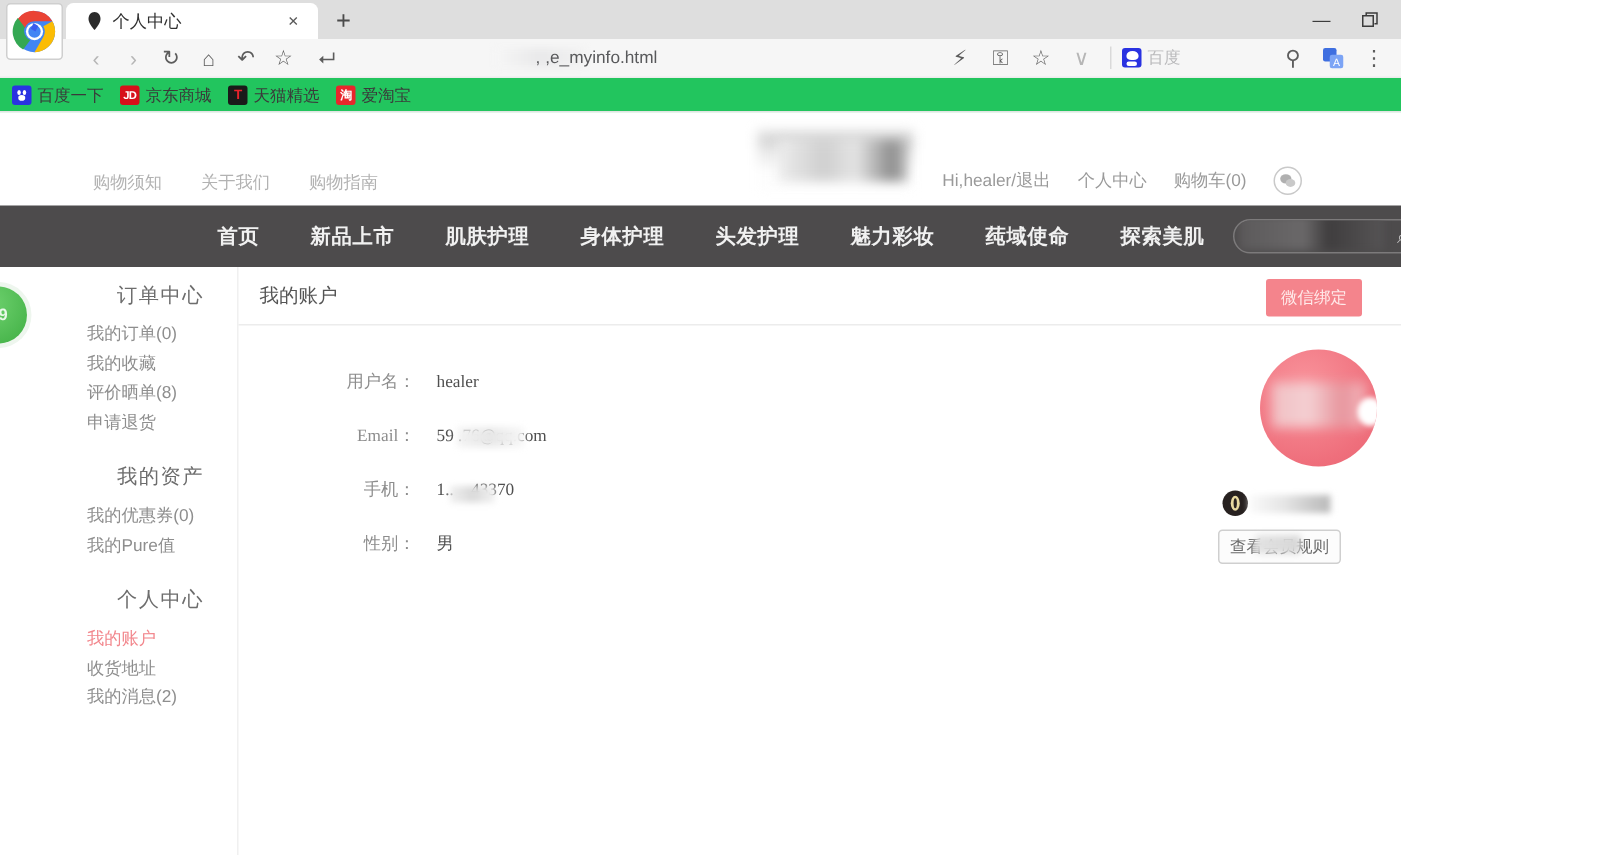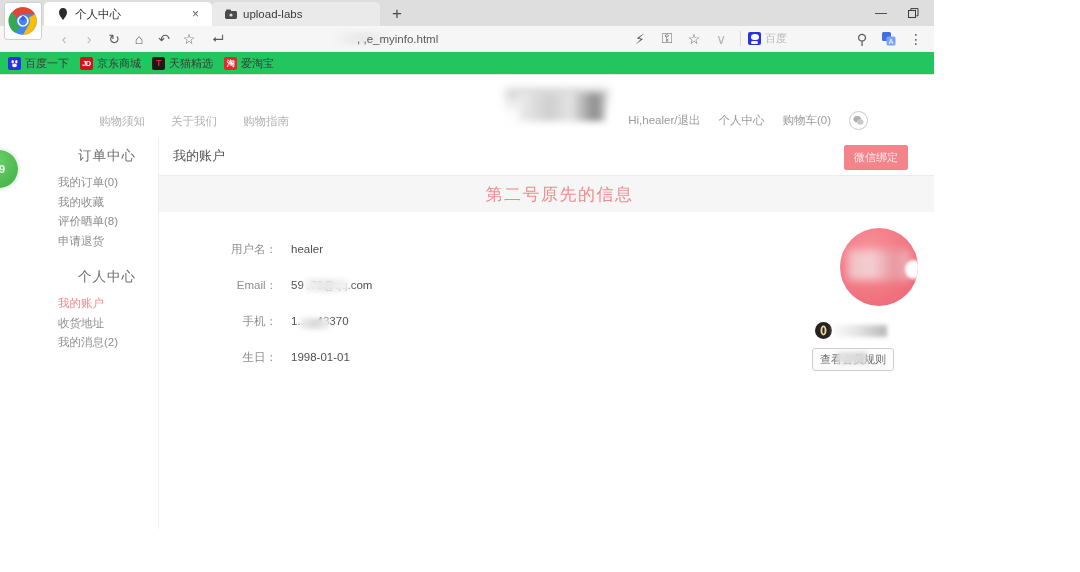--- a/index.html
+++ b/index.html
@@ -99,21 +99,21 @@
   }
 
   
   .viewport {
     height: 496px; background: #fff; position: relative; overflow: hidden;
   }
 
   
   .site-top {
     height: 62px; background: #fff; position: relative;
-    display: flex; align-items: flex-end; padding-left: 37px;
+    display: flex; align-items: flex-end;
   }
   .top-links {
     display: flex; gap: 26px; padding-left: 62px; padding-bottom: 8px;
     font-size: 11.5px; color: #b2b2b2;
   }
   .site-logo {
     position: absolute; left: 505px; top: 4px; width: 104px; height: 48px;
   }
   .logo-blur {
     position:absolute; inset:0;
@@ -205,21 +205,21 @@
   .banner-strip {
     height: 36px; background: #f6f6f6;
     display: flex; align-items: center; justify-content: center;
   }
   .banner-text {
     font-family: "DejaVu Serif", "Liberation Serif", serif;
     font-size: 17px; color: #ef8a8a; letter-spacing: 1.5px;
     margin-left: 26px;
   }
 
-  .panel-body { position: relative; padding-top: 30px; }
+  .panel-body { position: relative; padding-top: 30px; font-family: Liberation Serif, serif; }
   .form-rows { width: 360px; padding-left: 60px; }
   .frow {
     display: flex; align-items: baseline;
     height: 36px;
   }
   .flabel {
     width: 58px; text-align: right; font-size: 11.5px; color: #8d8d8d;
     margin-right: 14px; white-space: nowrap;
   }
   .fvalue { font-size: 11.5px; color: #4f4f4f; position: relative; white-space: nowrap; }
@@ -306,30 +306,20 @@
     <div class="tab active">
       <span class="tab-favicon">
         <svg width="10" height="12" viewBox="0 0 10 12">
             <path d="M5 0C2.5 0 1 2 1 4.6 1 7.6 5 12 5 12s4-4.4 4-7.4C9 2 7.5 0 5 0z" fill="#2b2b2b"></path>
           </svg>
       </span>
       <span class="tab-title">个人中心</span>
       <span class="tab-close">×</span>
     </div>
 
-    <div class="tab inactive">
-      <span class="tab-favicon">
-        <svg width="12" height="10" viewBox="0 0 12 10">
-            <rect x="0" y="2" width="12" height="8" rx="1.4" fill="#4a4a4a"></rect>
-            <rect x="1" y="0.5" width="5" height="2.5" rx="1" fill="#4a4a4a"></rect>
-            <circle cx="6" cy="6" r="1.6" fill="#d8d8d8"></circle>
-          </svg>
-      </span>
-      <span class="tab-title">upload-labs</span>
-    </div>
 
     <div class="newtab">+</div>
 
     <div class="winctl">
       <div class="winbtn">—</div>
       <div class="winbtn">
         <svg width="11" height="11" viewBox="0 0 11 11">
             <rect x="0.5" y="2.5" width="7" height="7" fill="none" stroke="#3c3c3c"></rect>
             <path d="M2.8 2.3V0.6h7.2v7.2H8.3" fill="none" stroke="#3c3c3c"></path>
           </svg>
@@ -417,54 +407,72 @@
         <span>购物车(0)</span>
         <span class="wechat-round">
           <svg width="11" height="11" viewBox="0 0 12 12">
               <ellipse cx="4.6" cy="4.6" rx="4.1" ry="3.4" fill="#b0b0b0"></ellipse>
               <ellipse cx="8" cy="7.6" rx="3.5" ry="2.9" fill="#c9c9c9"></ellipse>
             </svg>
         </span>
       </div>
     </div>
 
+    <div class="site-nav">
+      <div class="nav-items">
+        <span class="nav-item">首页</span>
+        <span class="nav-item">新品上市</span>
+        <span class="nav-item">肌肤护理</span>
+        <span class="nav-item">身体护理</span>
+        <span class="nav-item">头发护理</span>
+        <span class="nav-item">魅力彩妆</span>
+        <span class="nav-item">莼域使命</span>
+        <span class="nav-item">探索美肌</span>
+      </div>
+      <div class="nav-search">
+        <div class="nav-search-blur"></div>
+        <span class="nav-search-ico">⌕</span>
+      </div>
+    </div>
 
     <div class="content">
 
       <div class="green-badge">49</div>
 
       <div class="sidebar">
 
         <div class="side-group">
           <div class="side-head">订单中心</div>
           <div class="side-link">我的订单(0)</div>
           <div class="side-link">我的收藏</div>
           <div class="side-link">评价晒单(8)</div>
           <div class="side-link">申请退货</div>
         </div>
 
+        <div class="side-group">
+          <div class="side-head">我的资产</div>
+          <div class="side-link">我的优惠券(0)</div>
+          <div class="side-link">我的Pure值</div>
+        </div>
 
         <div class="side-group">
           <div class="side-head">个人中心</div>
           <div class="side-link active">我的账户</div>
           <div class="side-link">收货地址</div>
           <div class="side-link">我的消息(2)</div>
         </div>
       </div>
 
       <div class="panel">
 
         <div class="panel-head">
           <span class="panel-title">我的账户</span>
           <span class="wx-bind-btn">微信绑定</span>
         </div>
 
-        <div class="banner-strip">
-          <span class="banner-text">第二号原先的信息</span>
-        </div>
 
         <div class="panel-body">
 
           <div class="form-rows">
 
             <div class="frow">
               <span class="flabel">用户名：</span>
               <span class="fvalue">healer</span>
             </div>
 
@@ -477,25 +485,25 @@
             </div>
 
             <div class="frow">
               <span class="flabel">手机：</span>
               <span class="fvalue">
                 <span>1.. ...43370</span>
                 <span class="phone-blur"></span>
               </span>
             </div>
 
-
             <div class="frow">
-              <span class="flabel">生日：</span>
-              <span class="fvalue">1998-01-01</span>
-            </div>
+              <span class="flabel">性别：</span>
+              <span class="fvalue">男</span>
+            </div>
+
 
           </div>
 
           <div class="avatar-col">
             <div class="avatar">
               <div class="avatar-blur"></div>
               <div class="avatar-notch"></div>
             </div>
             <div class="member-row">
               <span class="member-badge">

